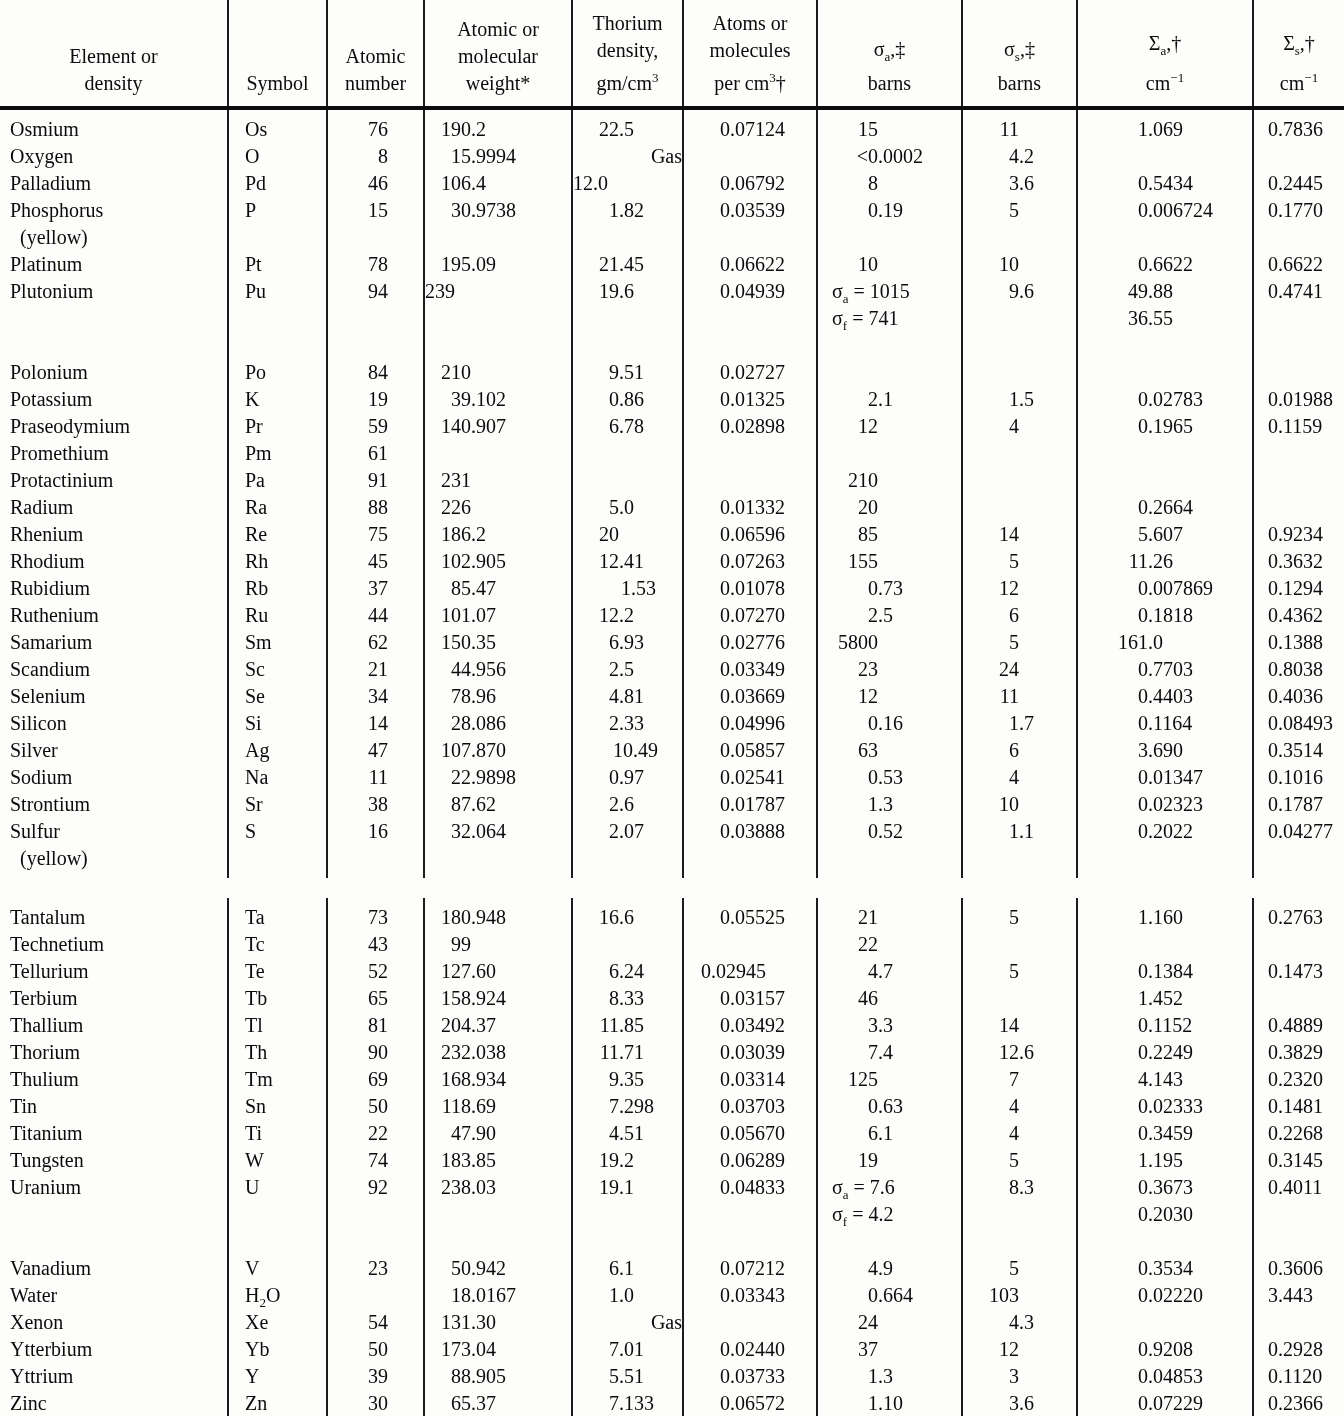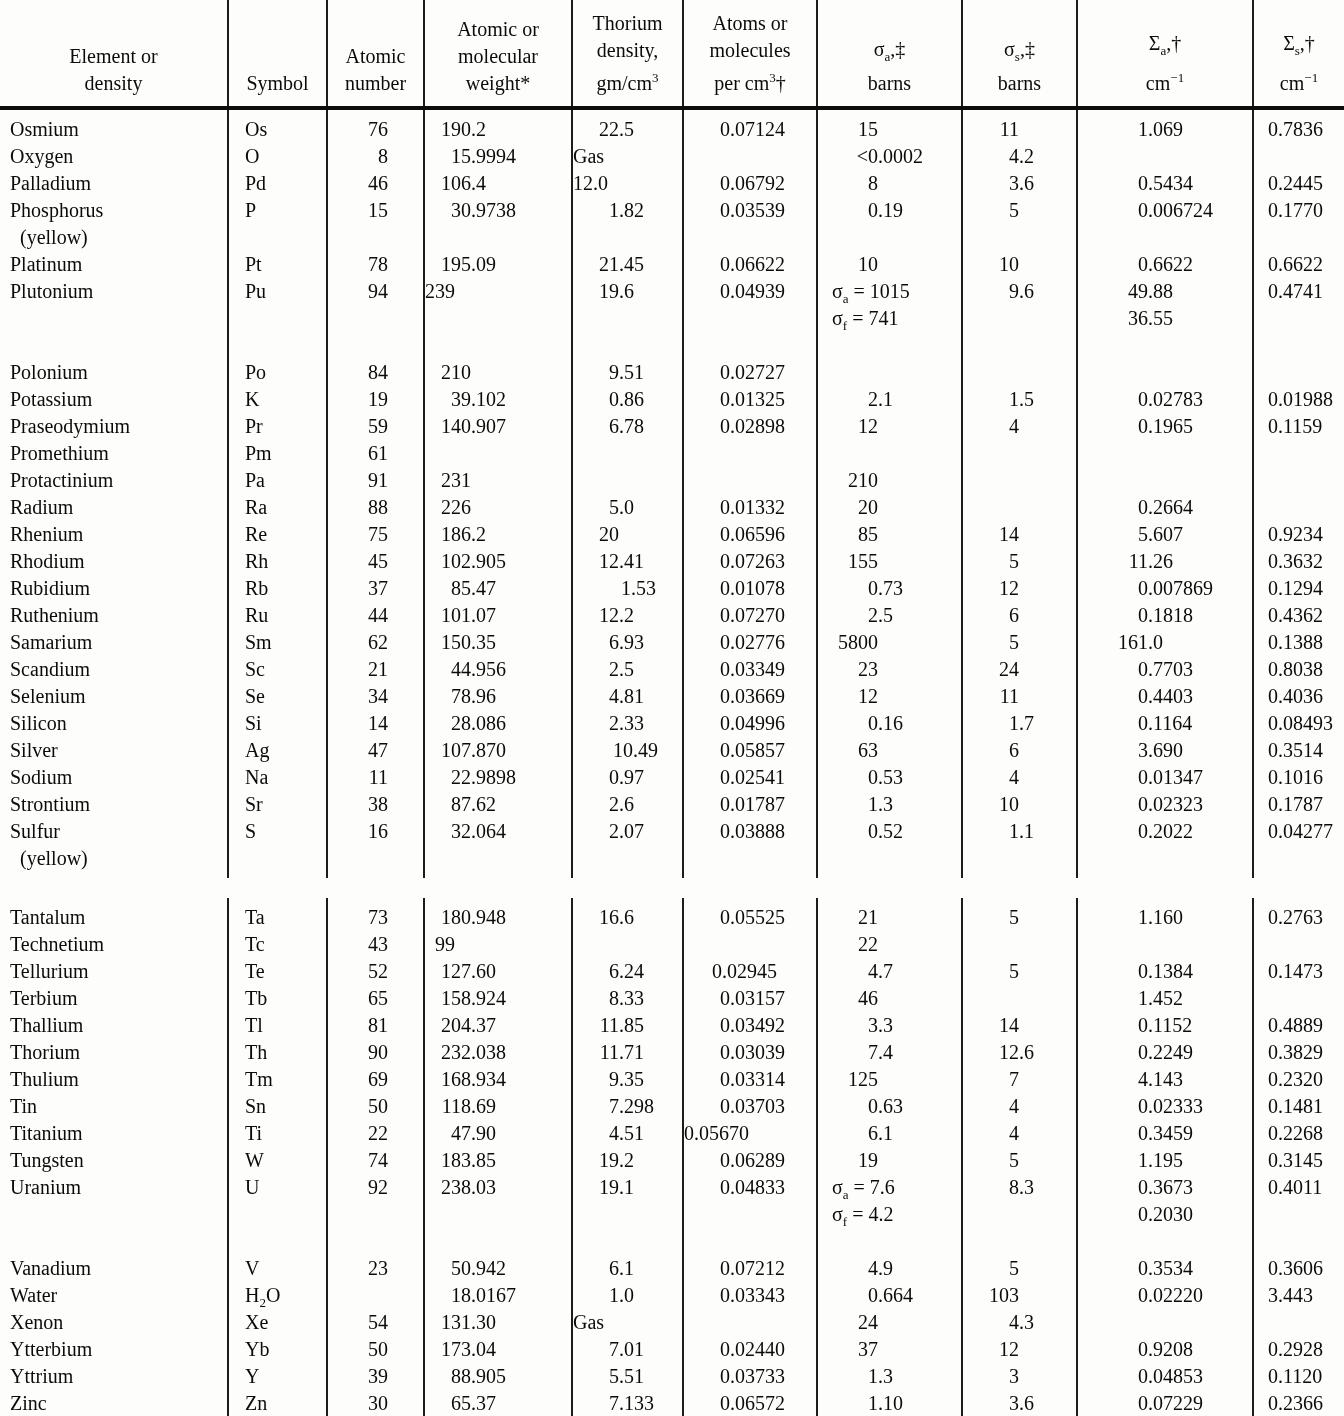--- a/index.html
+++ b/index.html
@@ -11,21 +11,21 @@
   table { border-collapse:collapse; table-layout:fixed; width:1344px; }
   th, td { padding:0; vertical-align:top; font-weight:normal; overflow:hidden; }
   .bl { border-left:2px solid #1c1c1c; }
   thead th {
     border-bottom:4px solid #0d0d0d;
     vertical-align:bottom; text-align:center;
     padding:10px 0 9px 0;
   }
   .hline { line-height:27px; font-size:20px; white-space:pre; }
   .line  { height:27px; line-height:27px; font-size:20px; white-space:pre; }
-  .word  { text-align:left; }
+  .word  { text-align:right; }
   .eq    { padding-left:14px; }
   .int   { display:inline-block; text-align:right; }
   sub { font-size:13px; }
   sup { font-size:13px; }
   tbody.data tr:first-child td { padding-top:6px; }
   tbody.data tr:last-child td  { padding-bottom:6px; }
   tbody.gap td { height:20px; }
 </style>
 </head>
 <body>
@@ -938,21 +938,21 @@
           <td>
             <div class="line txt" style="padding-left:10px">Technetium</div>
           </td>
           <td class="bl">
             <div class="line txt" style="padding-left:16px">Tc</div>
           </td>
           <td class="bl">
             <div class="line num" style="padding-left:40px"><span class="int" style="width:2ch">43</span><span class="frac"></span></div>
           </td>
           <td class="bl">
-            <div class="line num" style=""><span class="int" style="width:3ch">99</span><span class="frac"></span></div>
+            <div class="line num" style="padding-left:16px"><span class="int" style="width:3ch">99</span><span class="frac"></span></div>
           </td>
           <td class="bl">
             <div class="line"></div>
           </td>
           <td class="bl">
             <div class="line"></div>
           </td>
           <td class="bl">
             <div class="line num" style="padding-left:20px"><span class="int" style="width:4ch">22</span><span class="frac"></span></div>
           </td>
@@ -976,21 +976,21 @@
           <td class="bl">
             <div class="line num" style="padding-left:40px"><span class="int" style="width:2ch">52</span><span class="frac"></span></div>
           </td>
           <td class="bl">
             <div class="line num" style="padding-left:16px"><span class="int" style="width:3ch">127</span><span class="frac">.60</span></div>
           </td>
           <td class="bl">
             <div class="line num" style="padding-left:26px"><span class="int" style="width:2ch">6</span><span class="frac">.24</span></div>
           </td>
           <td class="bl">
-            <div class="line num" style="padding-left:28px"><span class="int" style="width:1ch">0</span><span class="frac">.02945</span></div>
+            <div class="line num" style="padding-left:17px"><span class="int" style="width:1ch">0</span><span class="frac">.02945</span></div>
           </td>
           <td class="bl">
             <div class="line num" style="padding-left:20px"><span class="int" style="width:4ch">4</span><span class="frac">.7</span></div>
           </td>
           <td class="bl">
             <div class="line num" style="padding-left:26px"><span class="int" style="width:3ch">5</span><span class="frac"></span></div>
           </td>
           <td class="bl">
             <div class="line num" style="padding-left:40px"><span class="int" style="width:3ch">0</span><span class="frac">.1384</span></div>
           </td>
@@ -1168,21 +1168,21 @@
           <td class="bl">
             <div class="line num" style="padding-left:40px"><span class="int" style="width:2ch">22</span><span class="frac"></span></div>
           </td>
           <td class="bl">
             <div class="line num" style="padding-left:16px"><span class="int" style="width:3ch">47</span><span class="frac">.90</span></div>
           </td>
           <td class="bl">
             <div class="line num" style="padding-left:26px"><span class="int" style="width:2ch">4</span><span class="frac">.51</span></div>
           </td>
           <td class="bl">
-            <div class="line num" style=""><span class="int" style="width:1ch">0</span><span class="frac">.05670</span></div>
+            <div class="line num" style="padding-left:36px"><span class="int" style="width:1ch">0</span><span class="frac">.05670</span></div>
           </td>
           <td class="bl">
             <div class="line num" style="padding-left:20px"><span class="int" style="width:4ch">6</span><span class="frac">.1</span></div>
           </td>
           <td class="bl">
             <div class="line num" style="padding-left:26px"><span class="int" style="width:3ch">4</span><span class="frac"></span></div>
           </td>
           <td class="bl">
             <div class="line num" style="padding-left:40px"><span class="int" style="width:3ch">0</span><span class="frac">.3459</span></div>
           </td>

